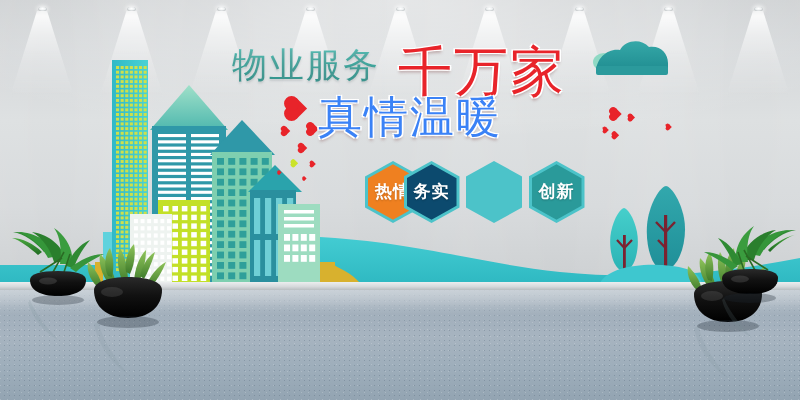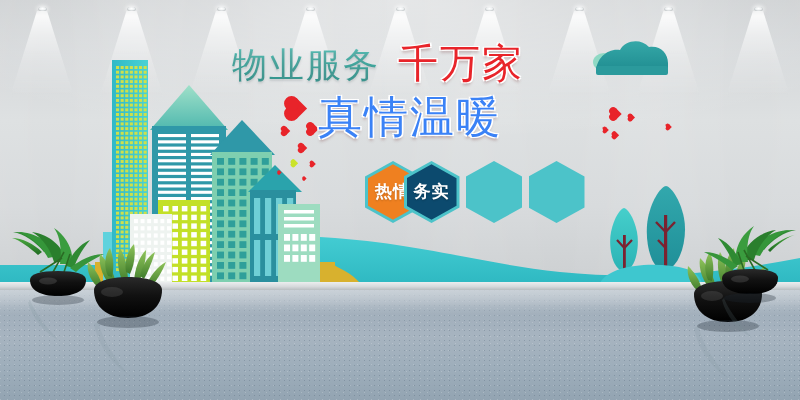--- a/index.html
+++ b/index.html
@@ -53,21 +53,21 @@
   .teal-txt{
     background:linear-gradient(180deg,#63c6bd 0%,#3fa99f 45%,#2f8d86 100%);
     -webkit-background-clip:text;background-clip:text;color:transparent;
     text-shadow:0 2px 2px rgba(120,130,135,.25);}
   .red-txt{color:#e8242a;
     text-shadow:
       -1.4px -1.4px 0 #fff, 1.4px -1.4px 0 #fff,
       -1.4px  1.4px 0 #fff, 1.4px  1.4px 0 #fff,
        0 2.5px 3px rgba(120,60,60,.35);}
   #h1a{left:232px;top:42px;font-size:35px;}
-  #h1b{left:398px;top:36px;font-size:40px;}
+  #h1b{left:398px;top:36px;font-size:54px;}
   #h2a{left:318px;top:88px;font-size:44px;}
   #h2b{left:505px;top:94px;font-size:34px;}
 
   
   .heart{position:absolute;transform:rotate(-45deg);}
   .heart:before,.heart:after{content:"";position:absolute;border-radius:50%;
     width:100%;height:100%;background:inherit;}
   .heart:before{left:-50%;top:0;}
   .heart:after{left:0;top:-50%;}
 
@@ -765,20 +765,23 @@
         <div class="hex" style="background: rgb(76, 195, 201);"></div>
         <div class="hex-inner" style="background: #0c4a6e;">
           <span class="hex-label">务实</span>
         </div>
       </div>
       <div class="hex-wrap" style="left: 466px; top: 161px;">
         <div class="hex" style="background: rgb(76, 195, 201);"></div>
       </div>
       <div class="hex-wrap" style="left: 528.5px; top: 161px;">
         <div class="hex" style="background: rgb(76, 195, 201);"></div>
+        <div class="hex-inner" style="background: rgb(42, 154, 154);">
+          <span class="hex-label">创新</span>
+        </div>
       </div>
     </div>
 
   <div class="baseboard"></div>
   <div class="floor"></div>
   <div class="floor-speckle"></div>
   <div class="floor-reflect"></div>
 
   <svg width="800" height="400" style="position:absolute;left:0;top:0;pointer-events:none;">
     <defs>

